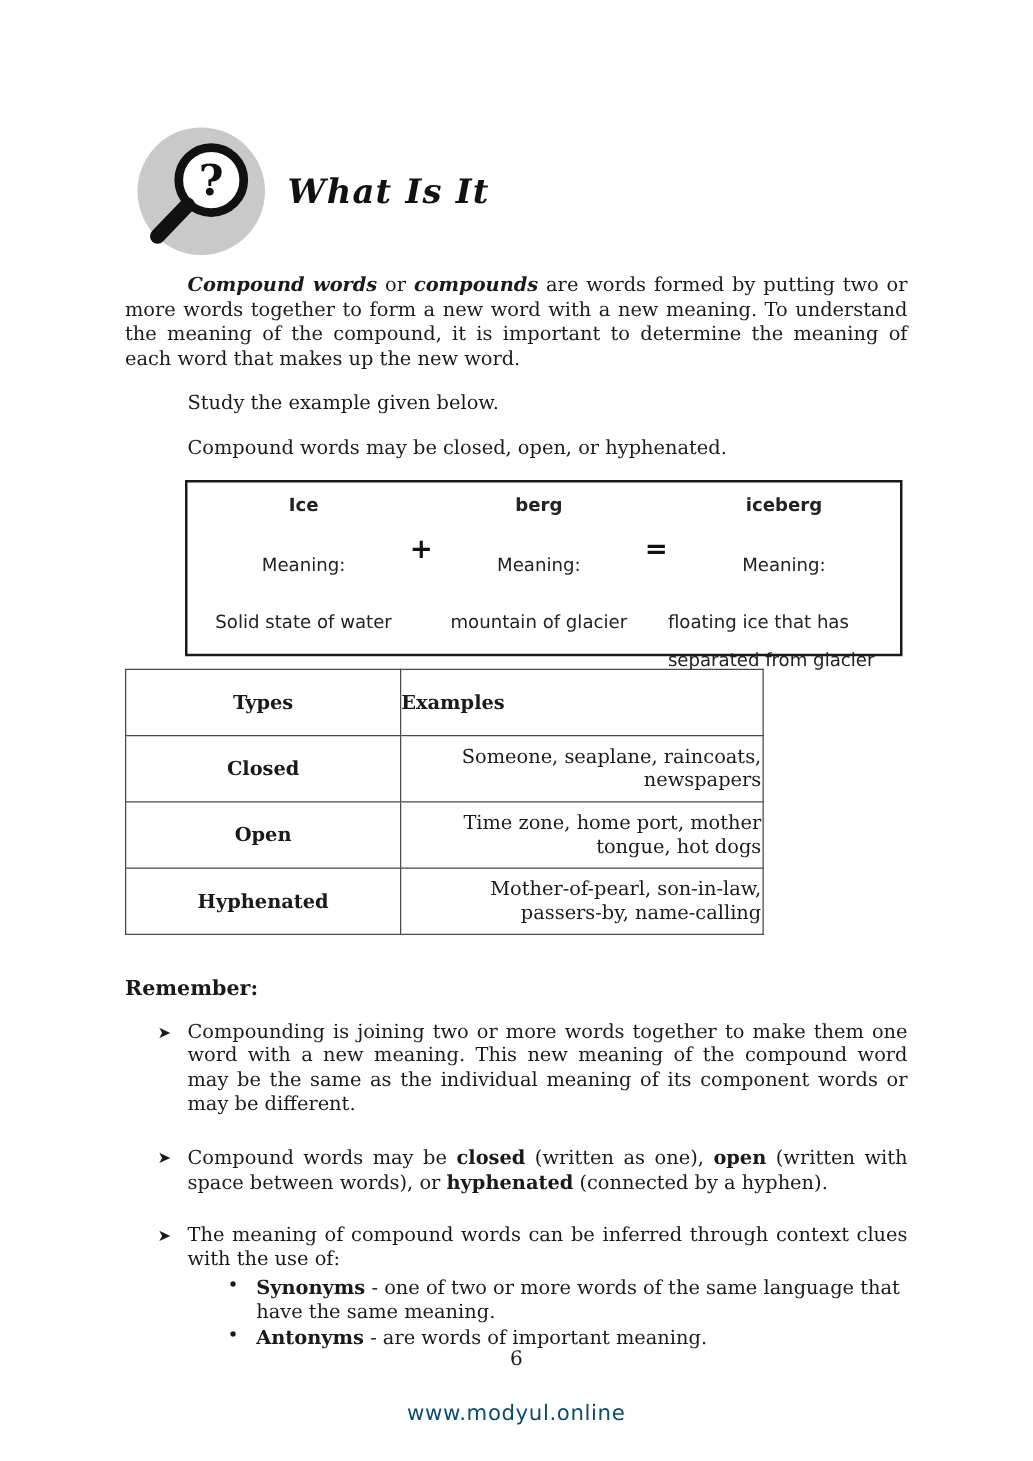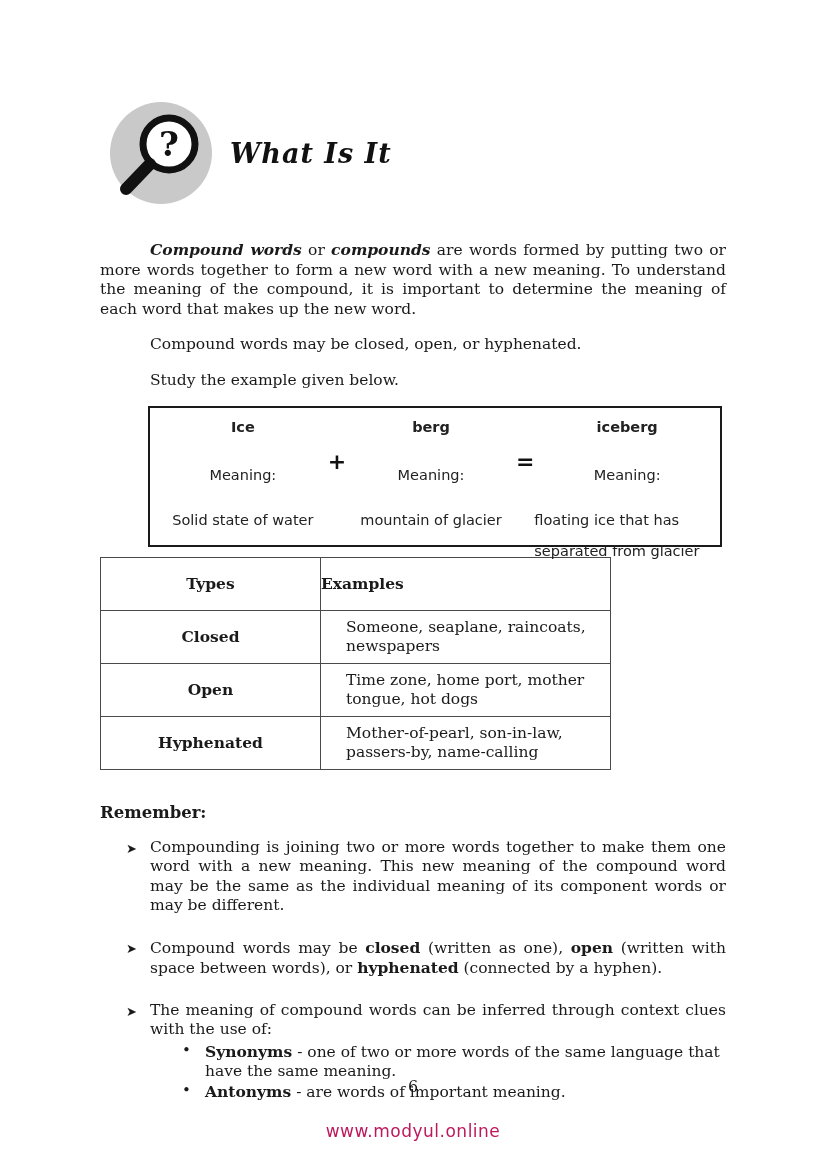--- a/index.html
+++ b/index.html
@@ -22,21 +22,21 @@
   .page-title {
     margin-left: 16px;
     font-size: 27px; font-weight: bold; font-style: italic;
     letter-spacing: 1px;
     color: #111;
     text-align: center;
   }
 
   
   .content {
-    position: absolute; left: 100px; top: 240px; width: 626px;
+    position: absolute; left: 100px; top: 218px; width: 626px;
     font-size: 15.5px; line-height: 19.5px;
   }
   .para { text-align: justify; margin: 0 0 16px 0; }
   .para .indent { display: inline-block; width: 50px; }
   .line-indent { margin: 0 0 16px 0; padding-left: 50px; }
   b.bi { font-style: italic; }
 
   
   .example-box {
     margin: 13px 0 0 48px;
@@ -68,21 +68,21 @@
     border-collapse: collapse;
     width: 511px;
     font-size: 15.5px;
   }
   .types-table td, .types-table th {
     border: 1px solid #4a4a4a;
     height: 53px;
     box-sizing: border-box;
   }
   .types-table .col-type { width: 220px; text-align: center; font-weight: bold; }
-  .types-table .col-ex   { text-align: left; padding-left: 25px; }
+  .types-table .col-ex   { text-align: right; padding-left: 25px; }
   .types-table th.col-ex { text-align: left; font-weight: bold; padding-left: 0; }
 
   
   .remember-heading {
     margin-top: 33px;
     font-weight: bold; font-size: 16.5px;
   }
   .bullet {
     position: relative;
     margin: 15px 0 0 50px;
@@ -107,21 +107,21 @@
   
   .page-number {
     position: absolute; left: 0; top: 1077px; width: 826px;
     text-align: center; font-size: 16px;
   }
   .watermark {
     position: absolute; left: 0; top: 1121px; width: 826px;
     text-align: center;
     font-family: "DejaVu Sans", sans-serif;
     font-size: 17px;
-    color: #be185d;
+    color: #0c4a6e;
     letter-spacing: 0.5px;
   }
 </style>
 </head>
 <body>
 
 <div class="page">
 
   <div class="header-row">
     <div class="icon-wrap">
@@ -132,22 +132,22 @@
         <text x="61" y="56" text-anchor="middle" font-family="DejaVu Serif, serif" font-size="34" font-weight="bold" fill="#111111">?</text>
       </svg>
     </div>
     <div class="page-title">What Is It</div>
   </div>
 
   <div class="content">
 
     <p class="para"><span class="indent"></span><b class="bi">Compound words</b><span> or </span><b class="bi">compounds</b><span> are words formed by putting two or more words together to form a new word with a new meaning. To understand the meaning of the compound, it is important to determine the meaning of each word that makes up the new word.</span></p>
 
+    <p class="line-indent">Study the example given below.</p>
     <p class="line-indent">Compound words may be closed, open, or hyphenated.</p>
-    <p class="line-indent">Study the example given below.</p>
 
     <div class="example-box">
       <div class="ex-col ex-col-1">
         <div class="ex-word">Ice</div>
         <div class="ex-label">Meaning:</div>
         <div class="ex-meaning">Solid state of water</div>
       </div>
       <div class="ex-op">+</div>
       <div class="ex-col ex-col-2">
         <div class="ex-word">berg</div>

